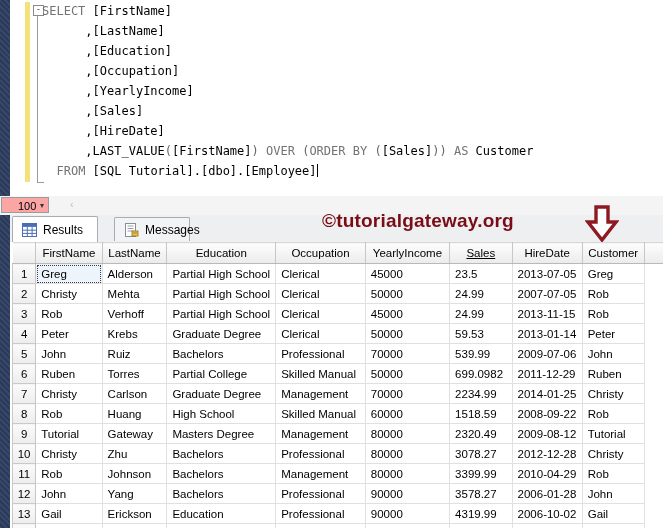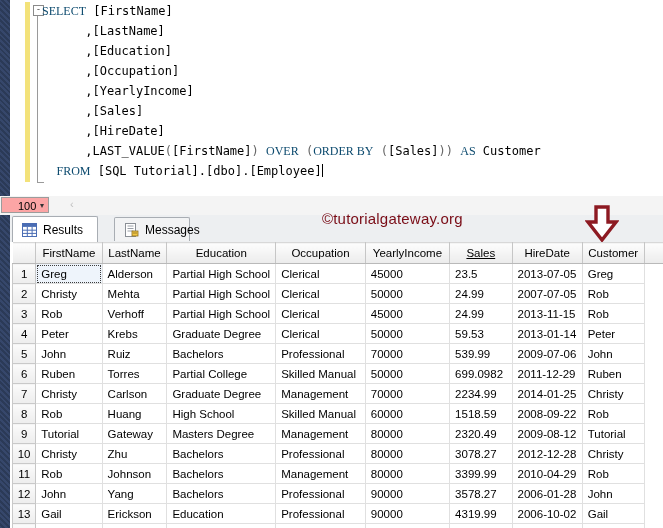--- a/index.html
+++ b/index.html
@@ -12,42 +12,42 @@
 
   
   .editor{position:absolute;left:10px;top:0;width:653px;height:196px;background:#fff;}
   .track-bar{position:absolute;left:15px;top:2px;width:5px;height:180px;background:#f3e27a;}
   .fold-box{position:absolute;left:23px;top:5px;width:9px;height:9px;border:1px solid #8a8a8a;
     background:#fff;font:9px/7px "DejaVu Sans Mono",monospace;color:#444;text-align:center;}
   .scope-line{position:absolute;left:27px;top:16px;width:6px;height:166px;
     border-left:1px solid #9a9a9a;border-bottom:1px solid #9a9a9a;}
   .code{position:absolute;left:32px;top:1px;margin:0;font:12px/20px "DejaVu Sans Mono",monospace;
     color:#000;white-space:pre;}
-  .code .kw{color:#0c4a6e;font-family:Liberation Serif, serif;}
+  .code .kw{color:#737373;}
   .code .p{color:#666;}
   .caret{display:inline-block;width:1px;height:13px;background:#000;vertical-align:-2px;}
 
   
   .scrollrow{position:absolute;left:0;top:196px;width:663px;height:19px;background:#f4f4f4;}
   .zoom-combo{position:absolute;left:1px;top:1px;width:48px;height:16px;background:#fca5a5;
     border:1px solid #9c9c9c;font-size:11px;color:#000;line-height:16px;padding-left:16px;box-sizing:border-box;}
   .zoom-combo .dd{position:absolute;right:4px;top:0;font-size:8px;color:#333;line-height:16px;}
   .hscroll-left{position:absolute;left:70px;top:2px;font-size:11px;color:#c0c0c0;}
 
   
   .tabbar{position:absolute;left:10px;top:215px;width:653px;height:27px;background:#edeff1;}
   .tab{position:absolute;top:2px;height:24px;box-sizing:border-box;border:1px solid #a8adb3;
     border-bottom:none;border-radius:2px 2px 0 0;font-size:12px;color:#000;
     display:flex;align-items:center;gap:6px;padding:0 9px;}
   .tab.active{left:2px;width:86px;background:#fff;top:1px;height:26px;z-index:2;}
   .tab.inactive{left:104px;width:76px;background:#f2f3f4;}
   .tab .ticon{width:15px;height:14px;flex:0 0 auto;}
 
   
-  .watermark{position:absolute;left:322px;top:210px;font-size:15px;font-weight:normal;
+  .watermark{position:absolute;left:322px;top:210px;font-size:19px;font-weight:bold;
     letter-spacing:0.2px;font-family:"Liberation Sans",sans-serif;}
   .anno-arrow{position:absolute;left:585px;top:205px;width:34px;height:38px;}
 
   
   .grid{position:absolute;left:12px;top:242px;}
   table.rs{border-collapse:collapse;table-layout:fixed;font-size:11.5px;color:#000;}
   table.rs th{height:20px;font-weight:normal;text-align:center;padding:0 4px;overflow:hidden;white-space:nowrap;
     background:linear-gradient(#fdfdfd,#ebebeb);border-right:1px solid #c6c6c6;border-bottom:1px solid #b9b9b9;
     border-top:1px solid #d8d8d8;}
   table.rs th.filler{border-right:none;}

